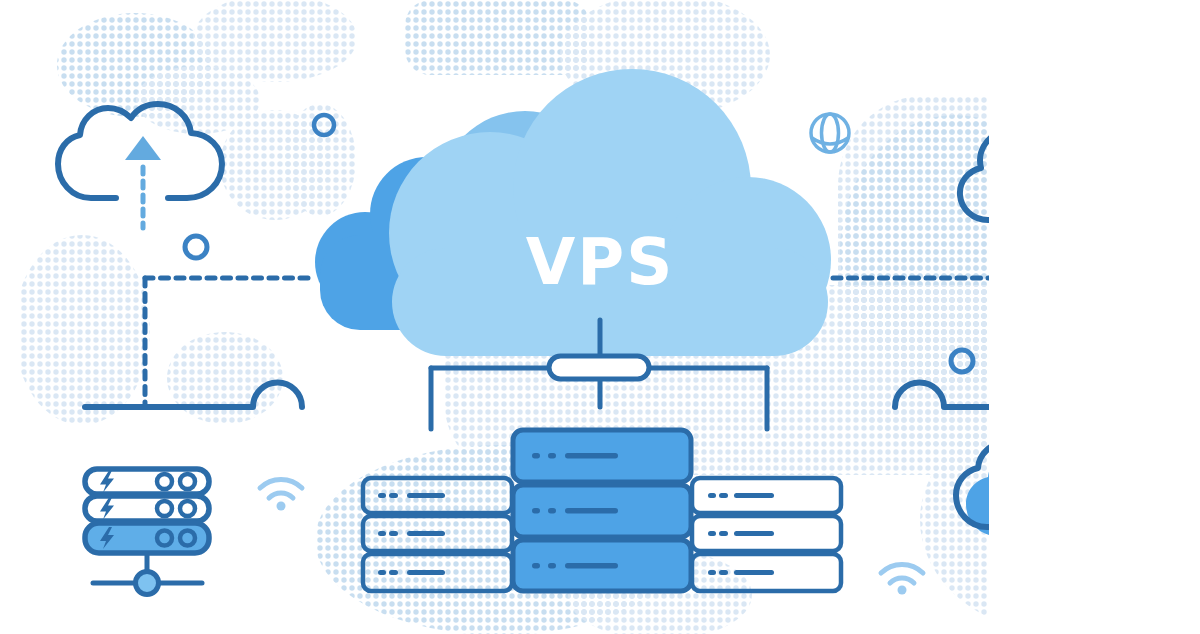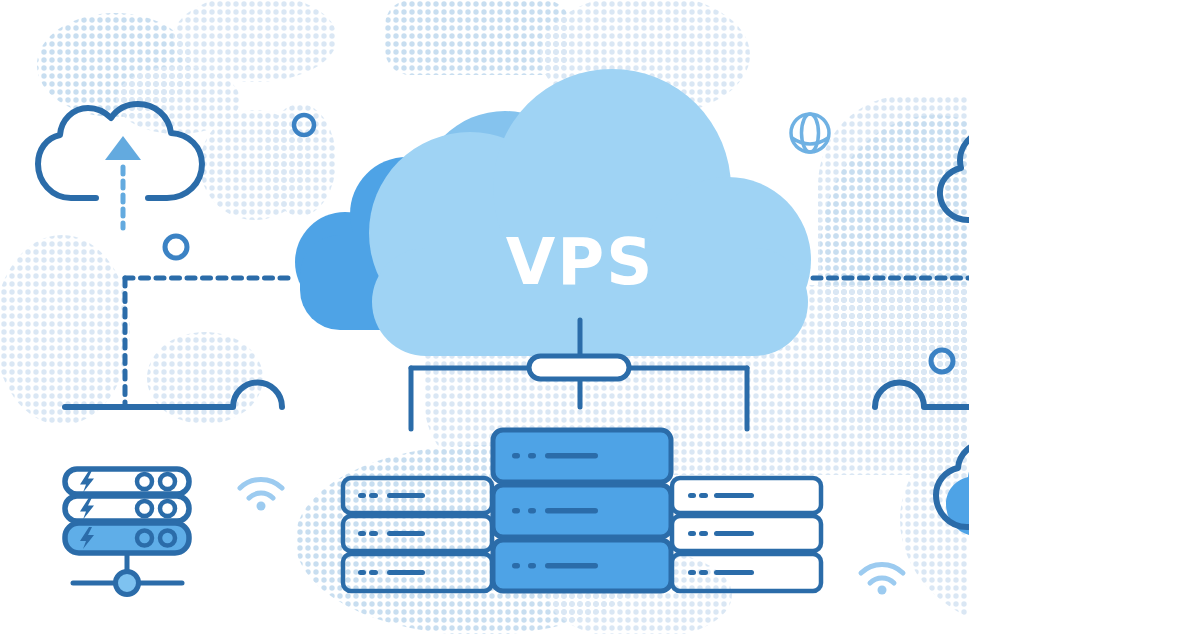--- a/index.html
+++ b/index.html
@@ -1,17 +1,17 @@
 <!DOCTYPE html>
 <html style="--outline: #2B6CA9; --bright: #4EA3E6; --unit-fill: #5FAEE8; --med-cloud: #85C3EE; --light-cloud: #9FD3F4; --accent: #63AADF; --sync-dash: #4E96CE; --wifi: #9CCBF0; --node-fill: #7EC2F0; --ring: #3B82C4; --globe: #6FB1E3; --map-dot: #DAE7F4; --map-dot-dark: #C8DEF0;"><head>
 <meta charset="utf-8">
 <style>
   html,body{margin:0;padding:0;background:#fff;}
   .canvas{position:relative;width:969px;height:634px;background:#fff;overflow:hidden;
-          font-family:"DejaVu Sans","Liberation Sans",sans-serif;}
+          font-family:"DejaVu Sans","Liberation Sans",sans-serif;padding-left:20px;}
   svg{display:block}
   .ol-stroke{stroke:var(--outline);fill:none;stroke-linecap:round;stroke-linejoin:round;}
   .ol-fill{fill:var(--outline);}
   .fill-bright{fill:var(--bright);}
   .fill-med{fill:var(--med-cloud);}
   .fill-light{fill:var(--light-cloud);}
   .fill-accent{fill:var(--accent);}
   .accent-stroke{stroke:var(--accent);fill:none;stroke-linecap:round;}
   .sync-stroke{stroke:var(--sync-dash);fill:none;stroke-linecap:round;}
   .wifi-stroke{stroke:var(--wifi);fill:none;stroke-linecap:round;}

